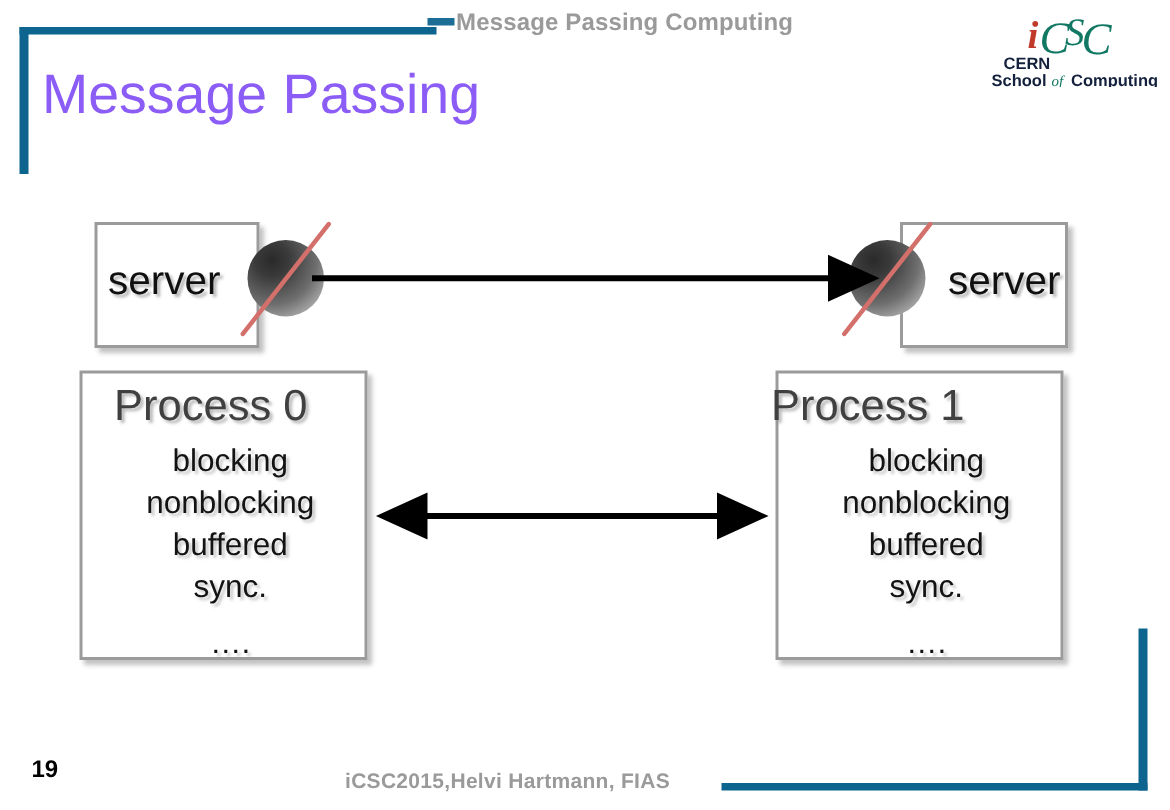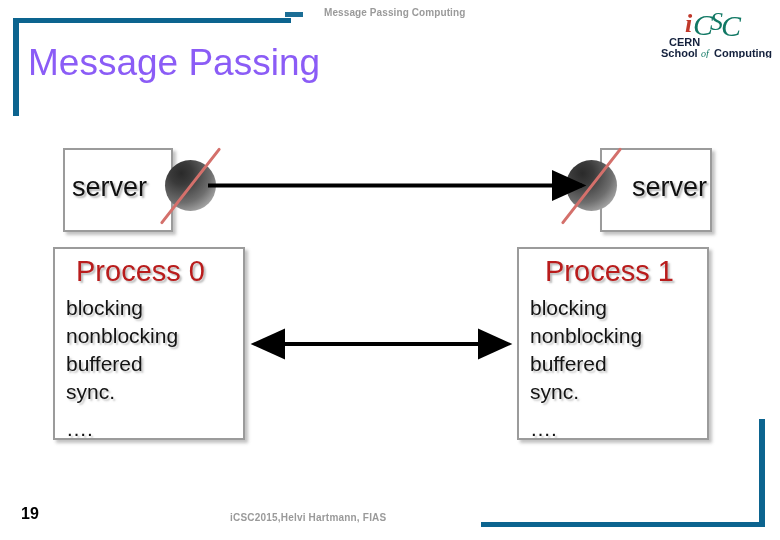--- a/index.html
+++ b/index.html
@@ -58,23 +58,23 @@
   .header-bar {
     position: absolute;
     left: 285px;
     top: 12px;
     width: 18px;
     height: 5px;
     background: #1C6E96;
   }
   .header-text {
     position: absolute;
-    left: 324px;
+    left: 304px;
     top: 7px;
-    font-size: 10px;
+    font-size: 16px;
     font-weight: bold;
     color: #9a9a9a;
     letter-spacing: 0.1px;
     white-space: nowrap;
   }
 
   
   .logo {
     position: absolute;
     left: 655px;
@@ -152,30 +152,31 @@
     border: 2px solid #9b9b9b;
     box-shadow: 3px 3px 3px rgba(120,120,120,0.45);
     box-sizing: border-box;
   }
   #proc0-box { left: 53px;  top: 247px; width: 192px; height: 193px; }
   #proc1-box { left: 517px; top: 247px; width: 192px; height: 193px; }
 
   .proc-title {
     position: absolute;
     font-size: 29px;
-    color: #b91c1c;
+    color: #404040;
     white-space: nowrap;
     text-shadow: 2px 2px 2px rgba(140,140,140,0.6);
   }
   #proc0-title { left: 76px;  top: 255px; }
-  #proc1-title { left: 545px; top: 255px; }
+  #proc1-title { left: 514px; top: 255px; }
 
   .proc-lines {
     position: absolute;
     width: 175px;
+    text-align: center;
   }
   #proc0-lines { left: 66px;  top: 294px; }
   #proc1-lines { left: 530px; top: 294px; }
   .proc-line {
     font-size: 21px;
     color: #131313;
     line-height: 28px;
     white-space: nowrap;
     text-shadow: 2px 2px 2px rgba(150,150,150,0.55);
   }
@@ -202,21 +203,21 @@
     left: 21px;
     top: 505px;
     font-size: 16px;
     font-weight: bold;
     color: #000000;
   }
   .footer-credit {
     position: absolute;
     left: 230px;
     top: 512px;
-    font-size: 10px;
+    font-size: 14px;
     font-weight: bold;
     color: #9a9a9a;
     white-space: nowrap;
     letter-spacing: 0.2px;
   }
 </style>
 </head>
 <body>
 
 <div id="slide">

